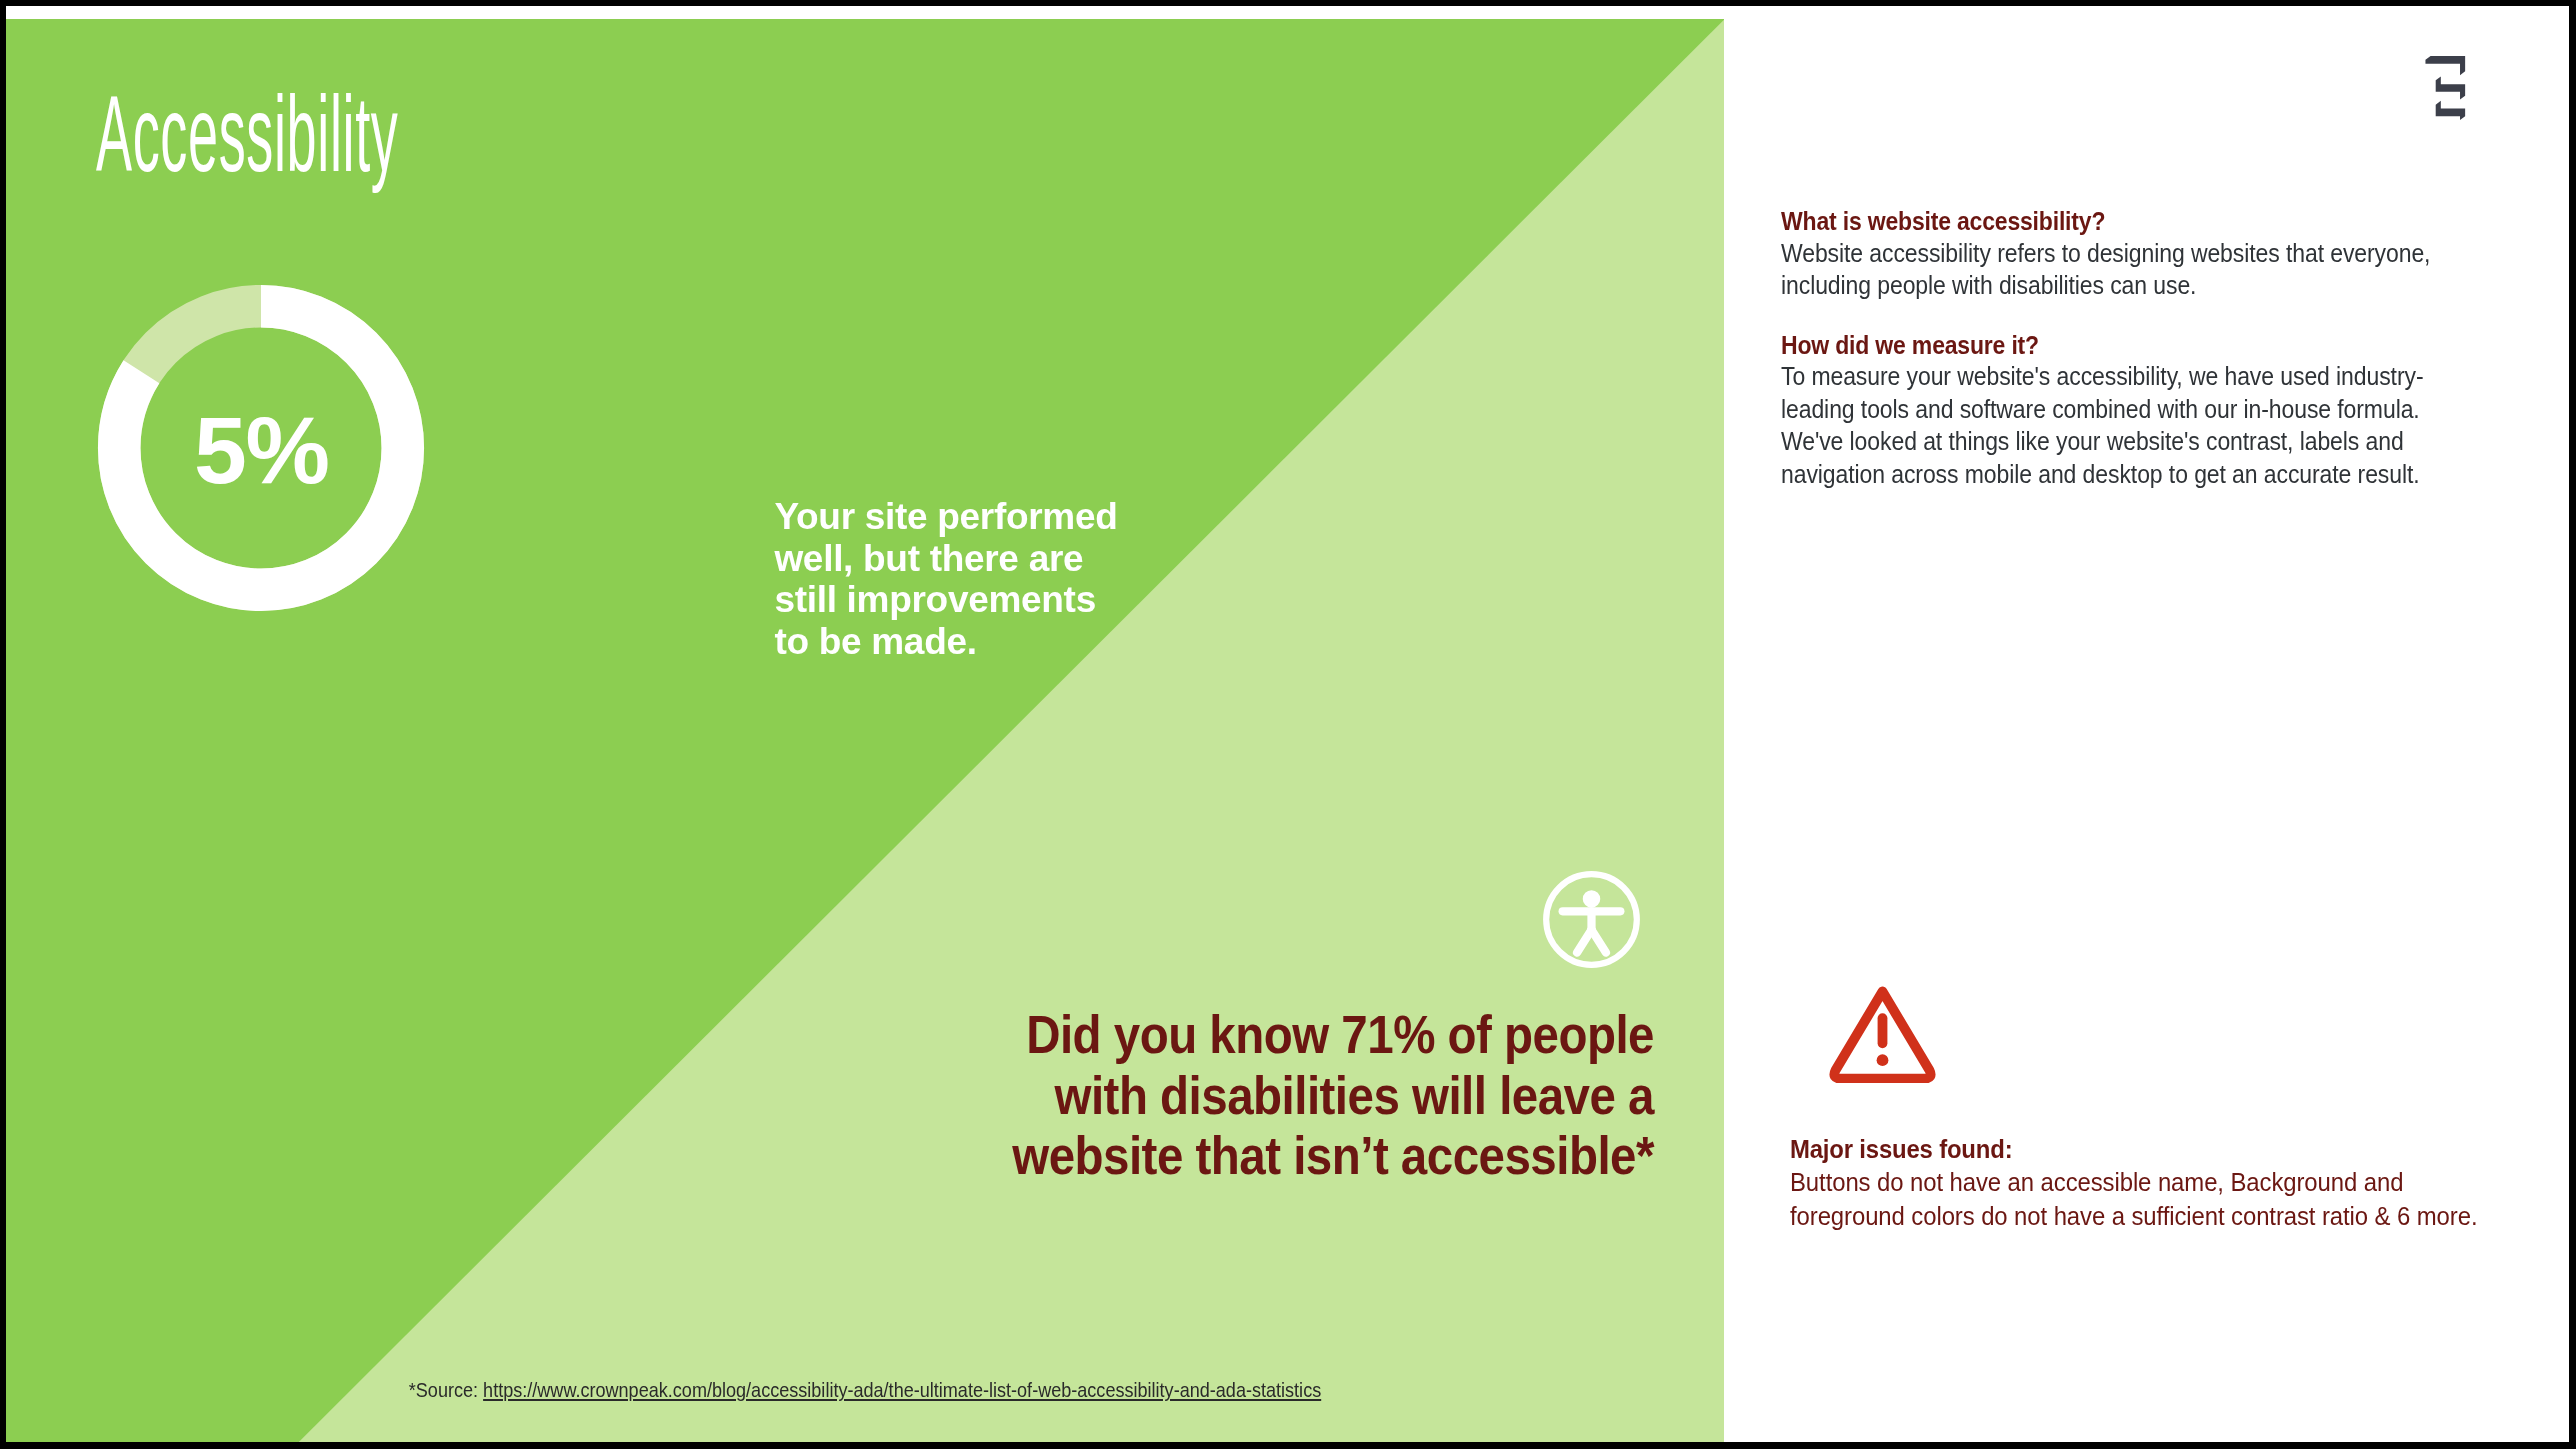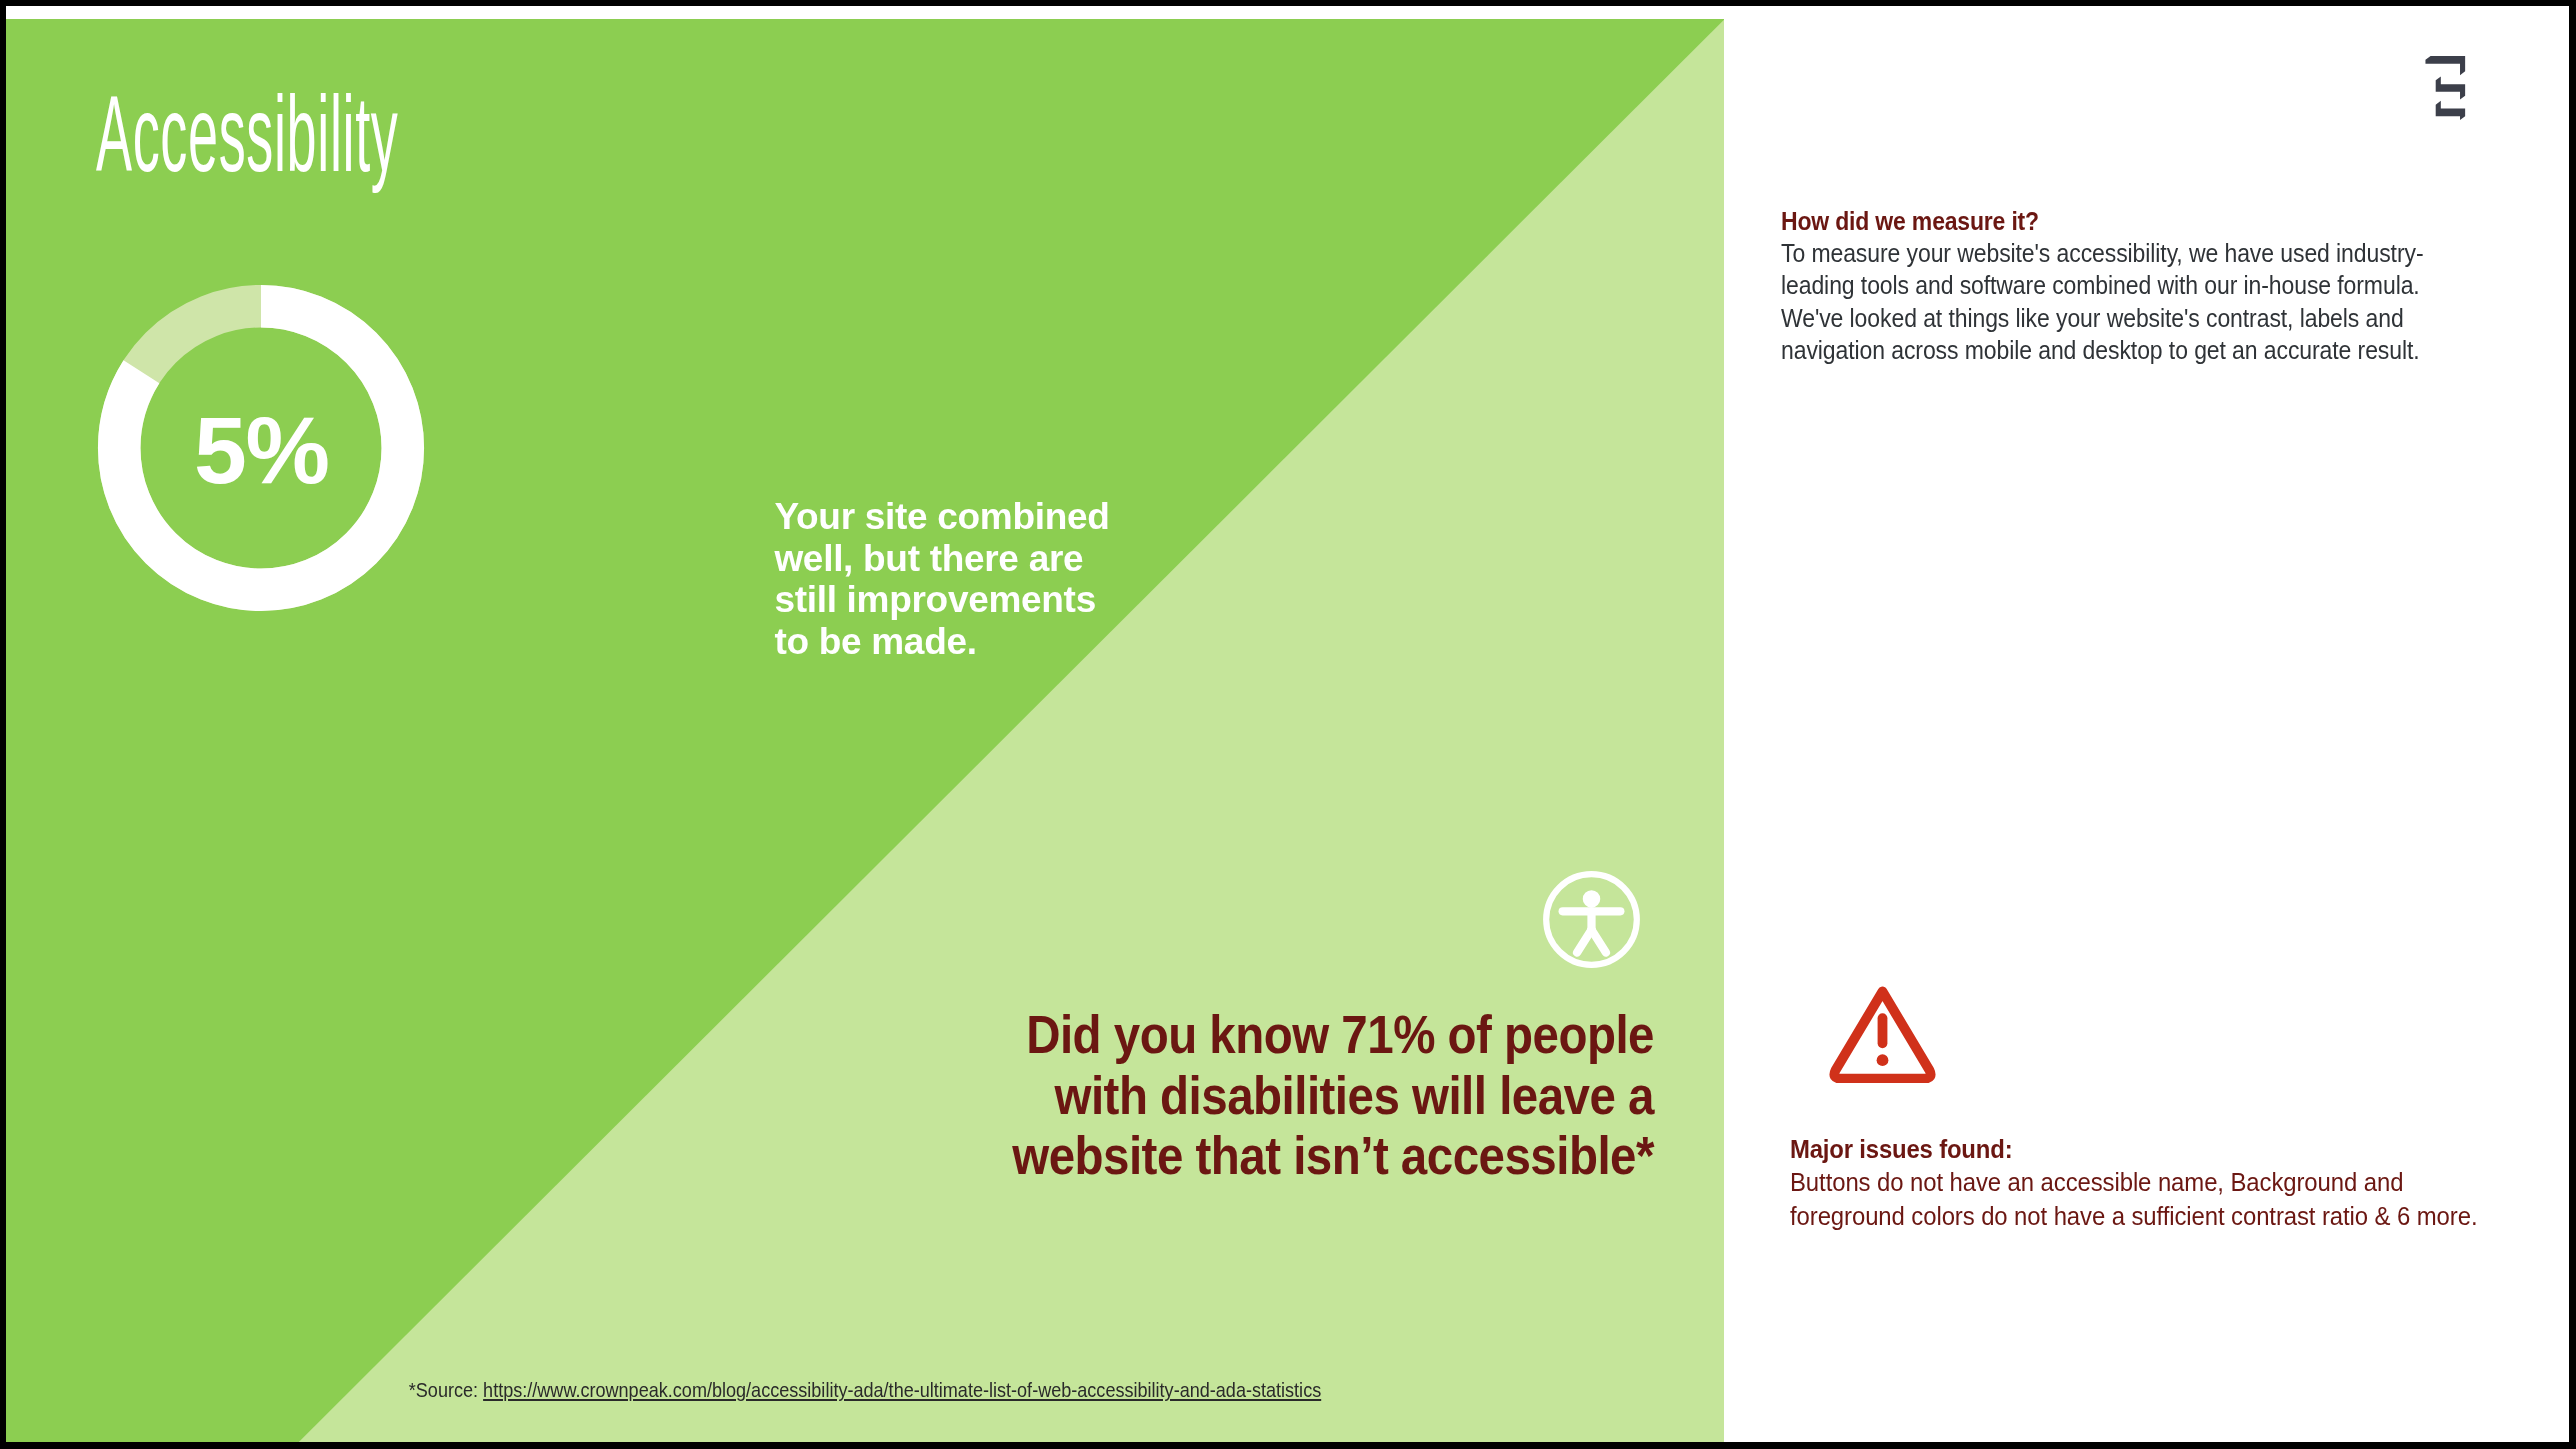--- a/index.html
+++ b/index.html
@@ -200,21 +200,21 @@
     <div id="donut-wrap">
       <svg id="donut-svg" viewBox="0 0 512 512">
 
         <circle cx="256" cy="256" r="220" fill="none" stroke="#CFE5A9" stroke-width="66"></circle>
 
         <circle cx="256" cy="256" r="220" fill="none" stroke="#FFFFFF" stroke-width="66" stroke-dasharray="1161.1 1382.3" transform="rotate(-90 256 256)"></circle>
       </svg>
       <div id="donut-value">5%</div>
     </div>
 
-    <div id="perf-note">Your site combined well, but there are still improvements to be made.</div>
+    <div id="perf-note">Your site performed well, but there are still improvements to be made.</div>
 
     <svg id="a11y-icon" viewBox="0 0 100 100">
       <circle cx="50" cy="50" r="44" fill="none" stroke="#ffffff" stroke-width="6"></circle>
       <circle cx="50" cy="30" r="8.5" fill="#ffffff"></circle>
       <path d="M22 42 L78 42" stroke="#ffffff" stroke-width="8" stroke-linecap="round" fill="none"></path>
       <path d="M50 42 L50 62" stroke="#ffffff" stroke-width="8" stroke-linecap="round" fill="none"></path>
       <path d="M50 60 L36 82" stroke="#ffffff" stroke-width="8" stroke-linecap="round" fill="none"></path>
       <path d="M50 60 L64 82" stroke="#ffffff" stroke-width="8" stroke-linecap="round" fill="none"></path>
     </svg>
 
@@ -228,20 +228,24 @@
   <div id="right-panel">
 
     <svg id="logo" viewBox="0 0 76 100">
       <path d="M2 6 L10 0 L64 0 L64 24 L56 30 L56 12 L2 12 Z" fill="#3C3F4A"></path>
       <path d="M18 38 L26 32 L26 44 L64 44 L64 62 L56 68 L56 56 L18 56 Z" fill="#3C3F4A"></path>
       <path d="M18 76 L26 70 L26 82 L64 82 L64 94 L56 100 L56 94 L18 94 Z" fill="#3C3F4A"></path>
     </svg>
 
     <div id="faq">
 
+      <div class="faq-block">
+        <div class="faq-q">What is website accessibility?</div>
+        <div class="faq-a">Website accessibility refers to designing websites that everyone, including people with disabilities can use.</div>
+      </div>
 
 
       <div class="faq-block">
         <div class="faq-q">How did we measure it?</div>
         <div class="faq-a">To measure your website's accessibility, we have used industry-leading tools and software combined with our in-house formula. We've looked at things like your website's contrast, labels and navigation across mobile and desktop to get an accurate result.</div>
       </div>
 
     </div>
   </div>
 

